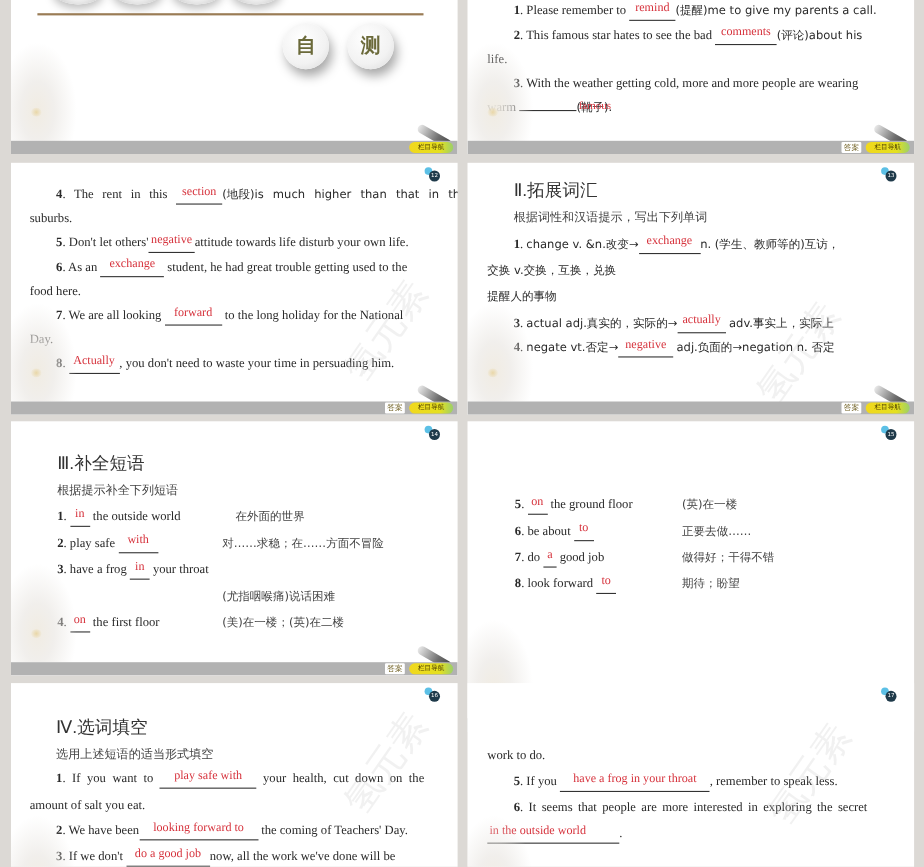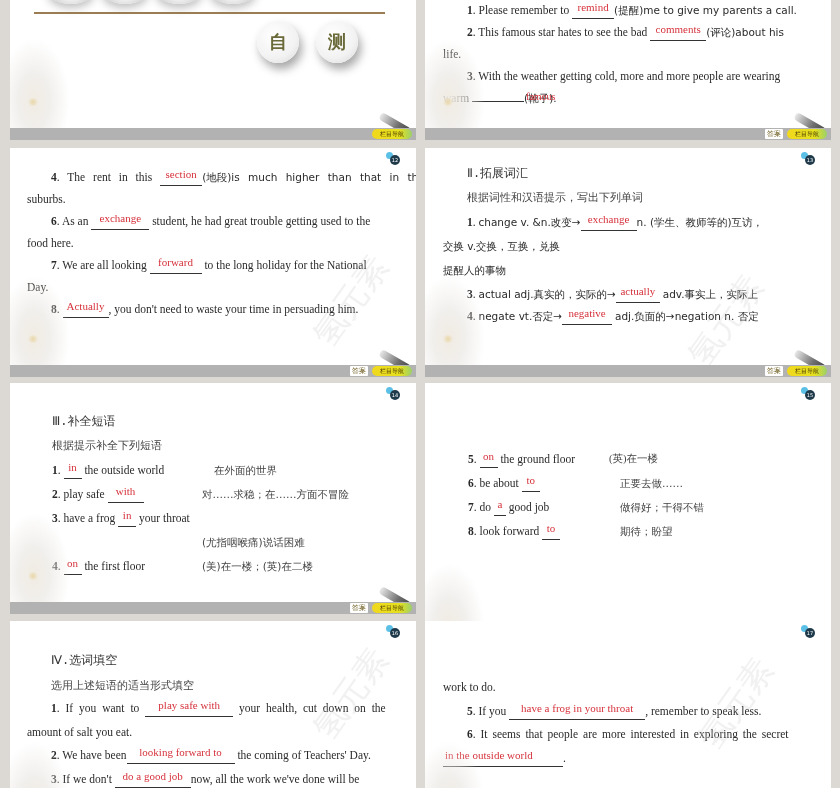--- a/index.html
+++ b/index.html
@@ -51,21 +51,21 @@
   .txt { position: absolute; left: 26px; right: 22px; font-size: 11.5px; line-height: 22px; }
   .line { white-space: nowrap; }
   .indent { padding-left: 24px; }
   .num-b { font-weight: bold; }
   .blank {
     display: inline-block; position: relative; border-bottom: 1px solid #333; text-align: center;
     color: #d6323c; height: 14px; line-height: 10px; vertical-align: baseline; font-size: 11px;
   }
   .blank span { position: relative; top: -3px; }
   .zh { font-family: "DejaVu Sans", sans-serif; font-size: 10.5px; }
-  .head { font-family: Liberation Mono, monospace; font-size: 12px; color: #333; }
+  .head { font-family: Liberation Sans, sans-serif; font-size: 16px; color: #333; }
   .sub { font-family: "DejaVu Sans", sans-serif; font-size: 11px; color: #444; }
   .gray-zh { font-family: "DejaVu Sans", sans-serif; font-size: 10.5px; color: #444; }
 
   .circle-btn {
     position: absolute; width: 42px; height: 42px; border-radius: 50%;
     background: radial-gradient(circle at 40% 35%, #ffffff 0%, #f2f2f2 60%, #d8d8d8 100%);
     box-shadow: 3px 6px 10px rgba(0,0,0,0.35);
     color: #6b6a3a; font-weight: bold; font-size: 18px; line-height: 42px; text-align: center;
     font-family: "DejaVu Sans", sans-serif;
   }
@@ -130,20 +130,23 @@
       <div class="dot"></div>
       <div class="num">12</div>
     </div>
   <div class="txt" style="top:18px; left:17px; right:22px;">
     <div class="line indent" style="word-spacing:5px;">
       <span class="num-b">4</span>. <span>The rent in this</span>
       <span class="blank" style="width:42px; word-spacing:0;"><span>section</span></span><span class="zh">(地段)is much higher than that in the</span>
     </div>
     <div class="line">suburbs.</div>
     <div class="line indent">
+      <span class="num-b">5</span>. <span>Don't let others'</span><span class="blank" style="width:42px;"><span>negative</span></span><span>attitude towards life disturb your own life.</span>
+    </div>
+    <div class="line indent">
       <span class="num-b">6</span>. <span>As an</span>
       <span class="blank" style="width:58px;"><span>exchange</span></span>
       <span>student, he had great trouble getting used to the</span>
     </div>
     <div class="line">food here.</div>
     <div class="line indent">
       <span class="num-b">7</span>. <span>We are all looking</span>
       <span class="blank" style="width:52px;"><span>forward</span></span>
       <span>to the long holiday for the National</span>
     </div>
@@ -236,21 +239,21 @@
 <div class="slide" style="left:425px; top:383px; height:282px;">
   <div class="page-badge">
       <div class="dot"></div>
       <div class="num">15</div>
     </div>
   <div class="txt" style="top:64px; left:43px; right:20px; line-height:24px;">
     <div class="line" style="position:relative;">
       <span class="num-b">5</span>.
       <span class="blank" style="width:18px;"><span>on</span></span>
       <span>the ground floor</span>
-      <span class="gray-zh" style="position:absolute; left:141px;font-family:Liberation Serif, serif;">(英)在一楼</span>
+      <span class="gray-zh" style="position:absolute; left:152px;">(英)在一楼</span>
     </div>
     <div class="line" style="position:relative;">
       <span class="num-b">6</span>. <span>be about</span>
       <span class="blank" style="width:18px;"><span>to</span></span>
       <span class="gray-zh" style="position:absolute; left:152px;">正要去做……</span>
     </div>
     <div class="line" style="position:relative;">
       <span class="num-b">7</span>. <span>do</span>
       <span class="blank" style="width:12px;"><span>a</span></span>
       <span>good job</span>

